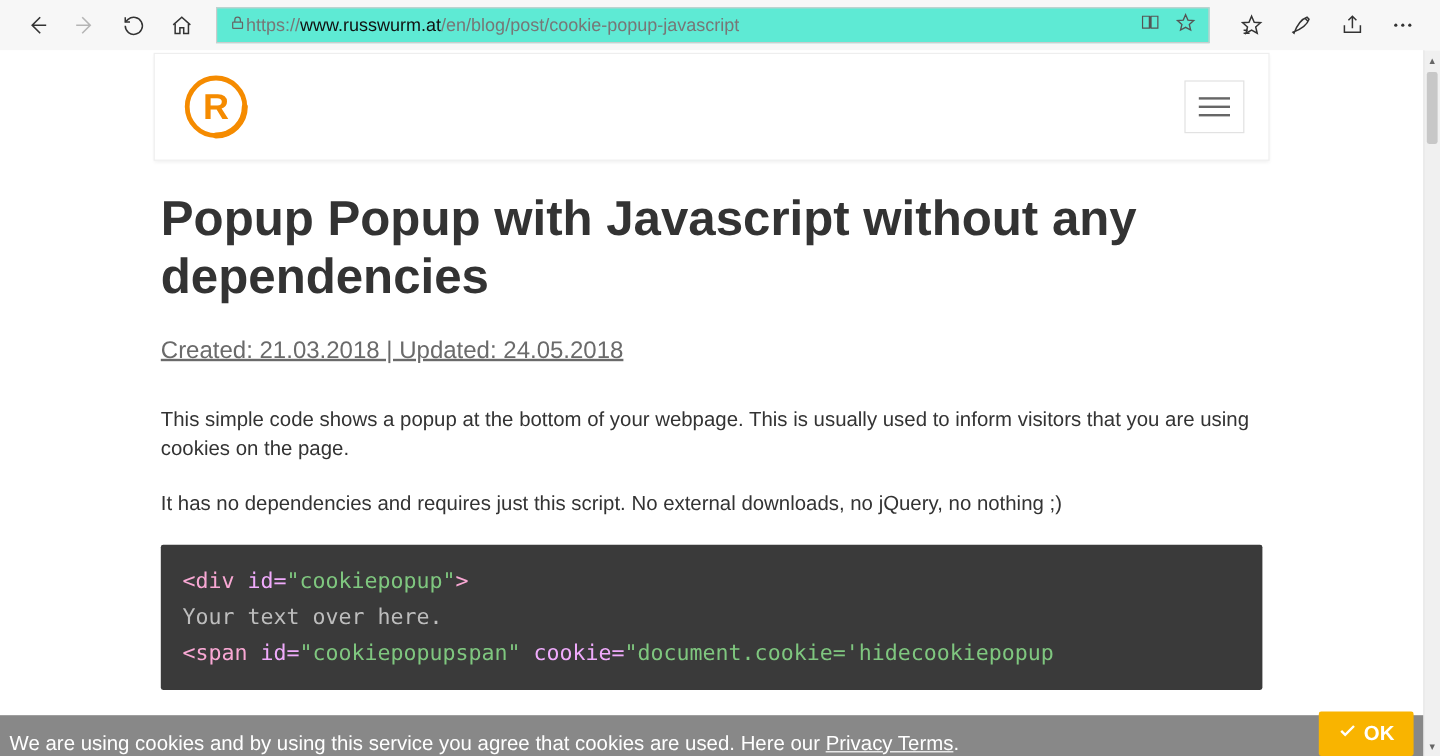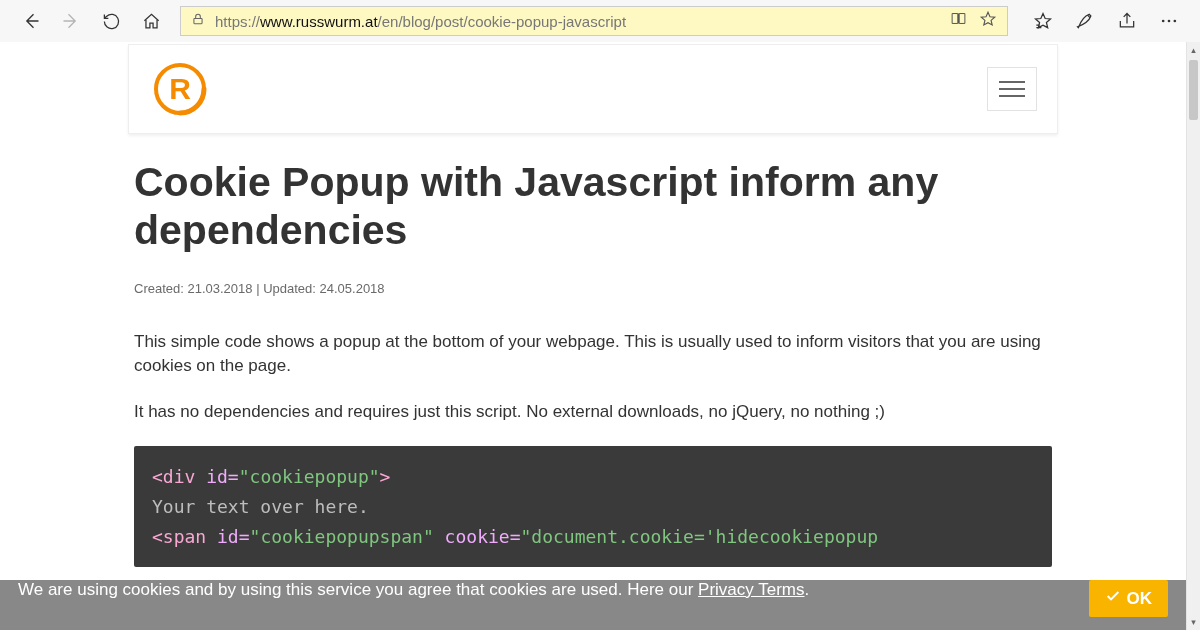--- a/index.html
+++ b/index.html
@@ -27,27 +27,27 @@
   display: flex;
   align-items: center;
   justify-content: center;
   cursor: pointer;
   color: #333;
 }
 .nav-btn.disabled { color: #b5b5b5; cursor: default; }
 .addr-wrap {
   flex: 1;
   height: 30px;
-  background: #fef9c3;
+  background: #5eead4;
   border: 1px solid #ccc;
   display: flex;
   align-items: center;
   padding: 0 10px;
   margin: 0 6px;
-  gap: 10px;
+  gap: 0;
 }
 .addr-text {
   font-size: 15px;
   color: #777;
   white-space: nowrap;
   overflow: hidden;
 }
 .addr-text .dom { color: #111; }
 .addr-icons {
   margin-left: auto;
@@ -142,23 +142,24 @@
   padding: 24px 6px 0 6px;
 }
 h1 {
   font-size: 41px;
   font-weight: 700;
   color: #333;
   line-height: 1.18;
   margin-bottom: 26px;
 }
 .meta {
-  font-size: 13px;
+  font-size: 20px;
   color: #6a6a6a;
   margin-bottom: 34px;
+  text-decoration: underline;
 }
 .para {
   font-size: 17px;
   color: #333;
   line-height: 1.42;
   margin-bottom: 22px;
 }
 
 
 .code-block {
@@ -175,25 +176,25 @@
 .tag-c { color: #f9a8d4; }
 .attr-c { color: #f0abfc; }
 .str-c { color: #7fc77f; }
 
 
 .cookie-banner {
   position: absolute;
   left: 0;
   right: 0;
   bottom: 0;
-  height: 50px;
+  height: 34px;
   background: rgba(120,120,120,0.88);
   display: flex;
-  align-items: flex-start;
-  padding: 0 18px;
+  align-items: flex-end;
+  padding: 0 8px;
   color: #fff;
   font-size: 17px;
 }
 .cookie-text { flex:1; }
 .cookie-text .link { text-decoration: underline; cursor:pointer; }
 .ok-btn {
   background: #f9b400;
   color: #fff;
   font-size: 17px;
   padding: 8px 16px;
@@ -304,21 +305,21 @@
         </svg>
       </div>
       <div class="hamburger">
         <span></span>
           <span></span>
           <span></span>
       </div>
     </div>
 
     <div class="content">
-      <h1>Cookie Popup with Javascript inform any dependencies</h1>
+      <h1>Popup Popup with Javascript without any dependencies</h1>
       <div class="meta">Created: 21.03.2018 | Updated: 24.05.2018</div>
       <p class="para">This simple code shows a popup at the bottom of your webpage. This is usually used to inform visitors that you are using cookies on the page.</p>
       <p class="para">It has no dependencies and requires just this script. No external downloads, no jQuery, no nothing ;)</p>
 
       <div class="code-block"><span class="tag-c">&lt;div </span><span class="attr-c">id=</span><span class="str-c">"cookiepopup"</span><span class="tag-c">&gt;</span>
 <span>Your text over here.</span>
 <span class="tag-c">&lt;span </span><span class="attr-c">id=</span><span class="str-c">"cookiepopupspan"</span><span class="attr-c"> cookie=</span><span class="str-c">"document.cookie='hidecookiepopup</span></div>
     </div>
   </div>
 

